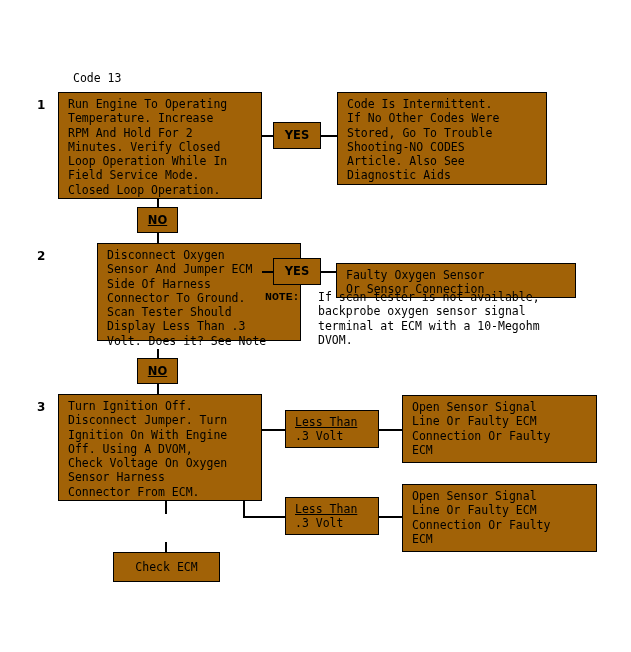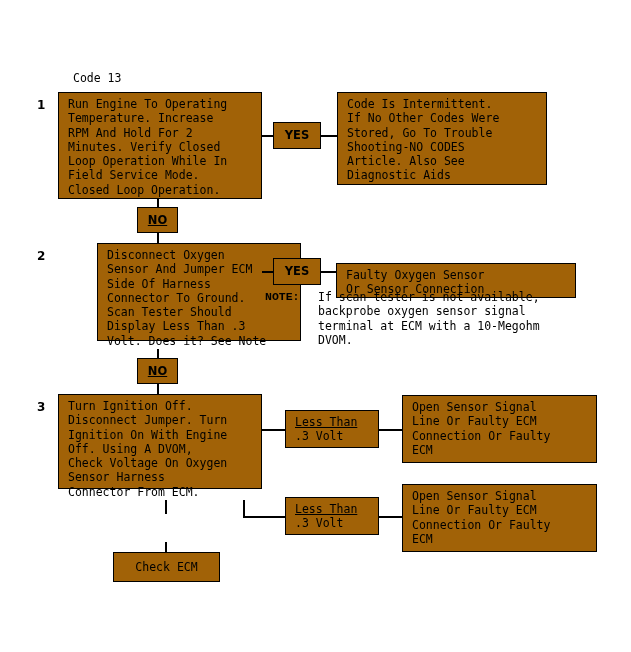--- a/index.html
+++ b/index.html
@@ -157,21 +157,21 @@
   <div class="line" style="left:157px; top:349px; width:1.5px; height:10px;"></div>
 
   <div class="box center" style="left:137px; top:358px; width:41px; height:26px;">
     <span class="txt lbl-bold">NO</span>
   </div>
 
   <div class="line" style="left:157px; top:383px; width:1.5px; height:12px;"></div>
 
   <div class="step-num" style="left:37px; top:400px;">3</div>
 
-  <div class="box" style="left:58px; top:394px; width:204px; height:95px;">
+  <div class="box" style="left:58px; top:394px; width:204px; height:107px;">
     <span class="txt">Turn Ignition Off.
 Disconnect Jumper. Turn
 Ignition On With Engine
 Off. Using A DVOM,
 Check Voltage On Oxygen
 Sensor Harness
 Connector From ECM.</span>
   </div>
 
   <div class="line" style="left:262px; top:429px; width:24px; height:1.5px;"></div>

